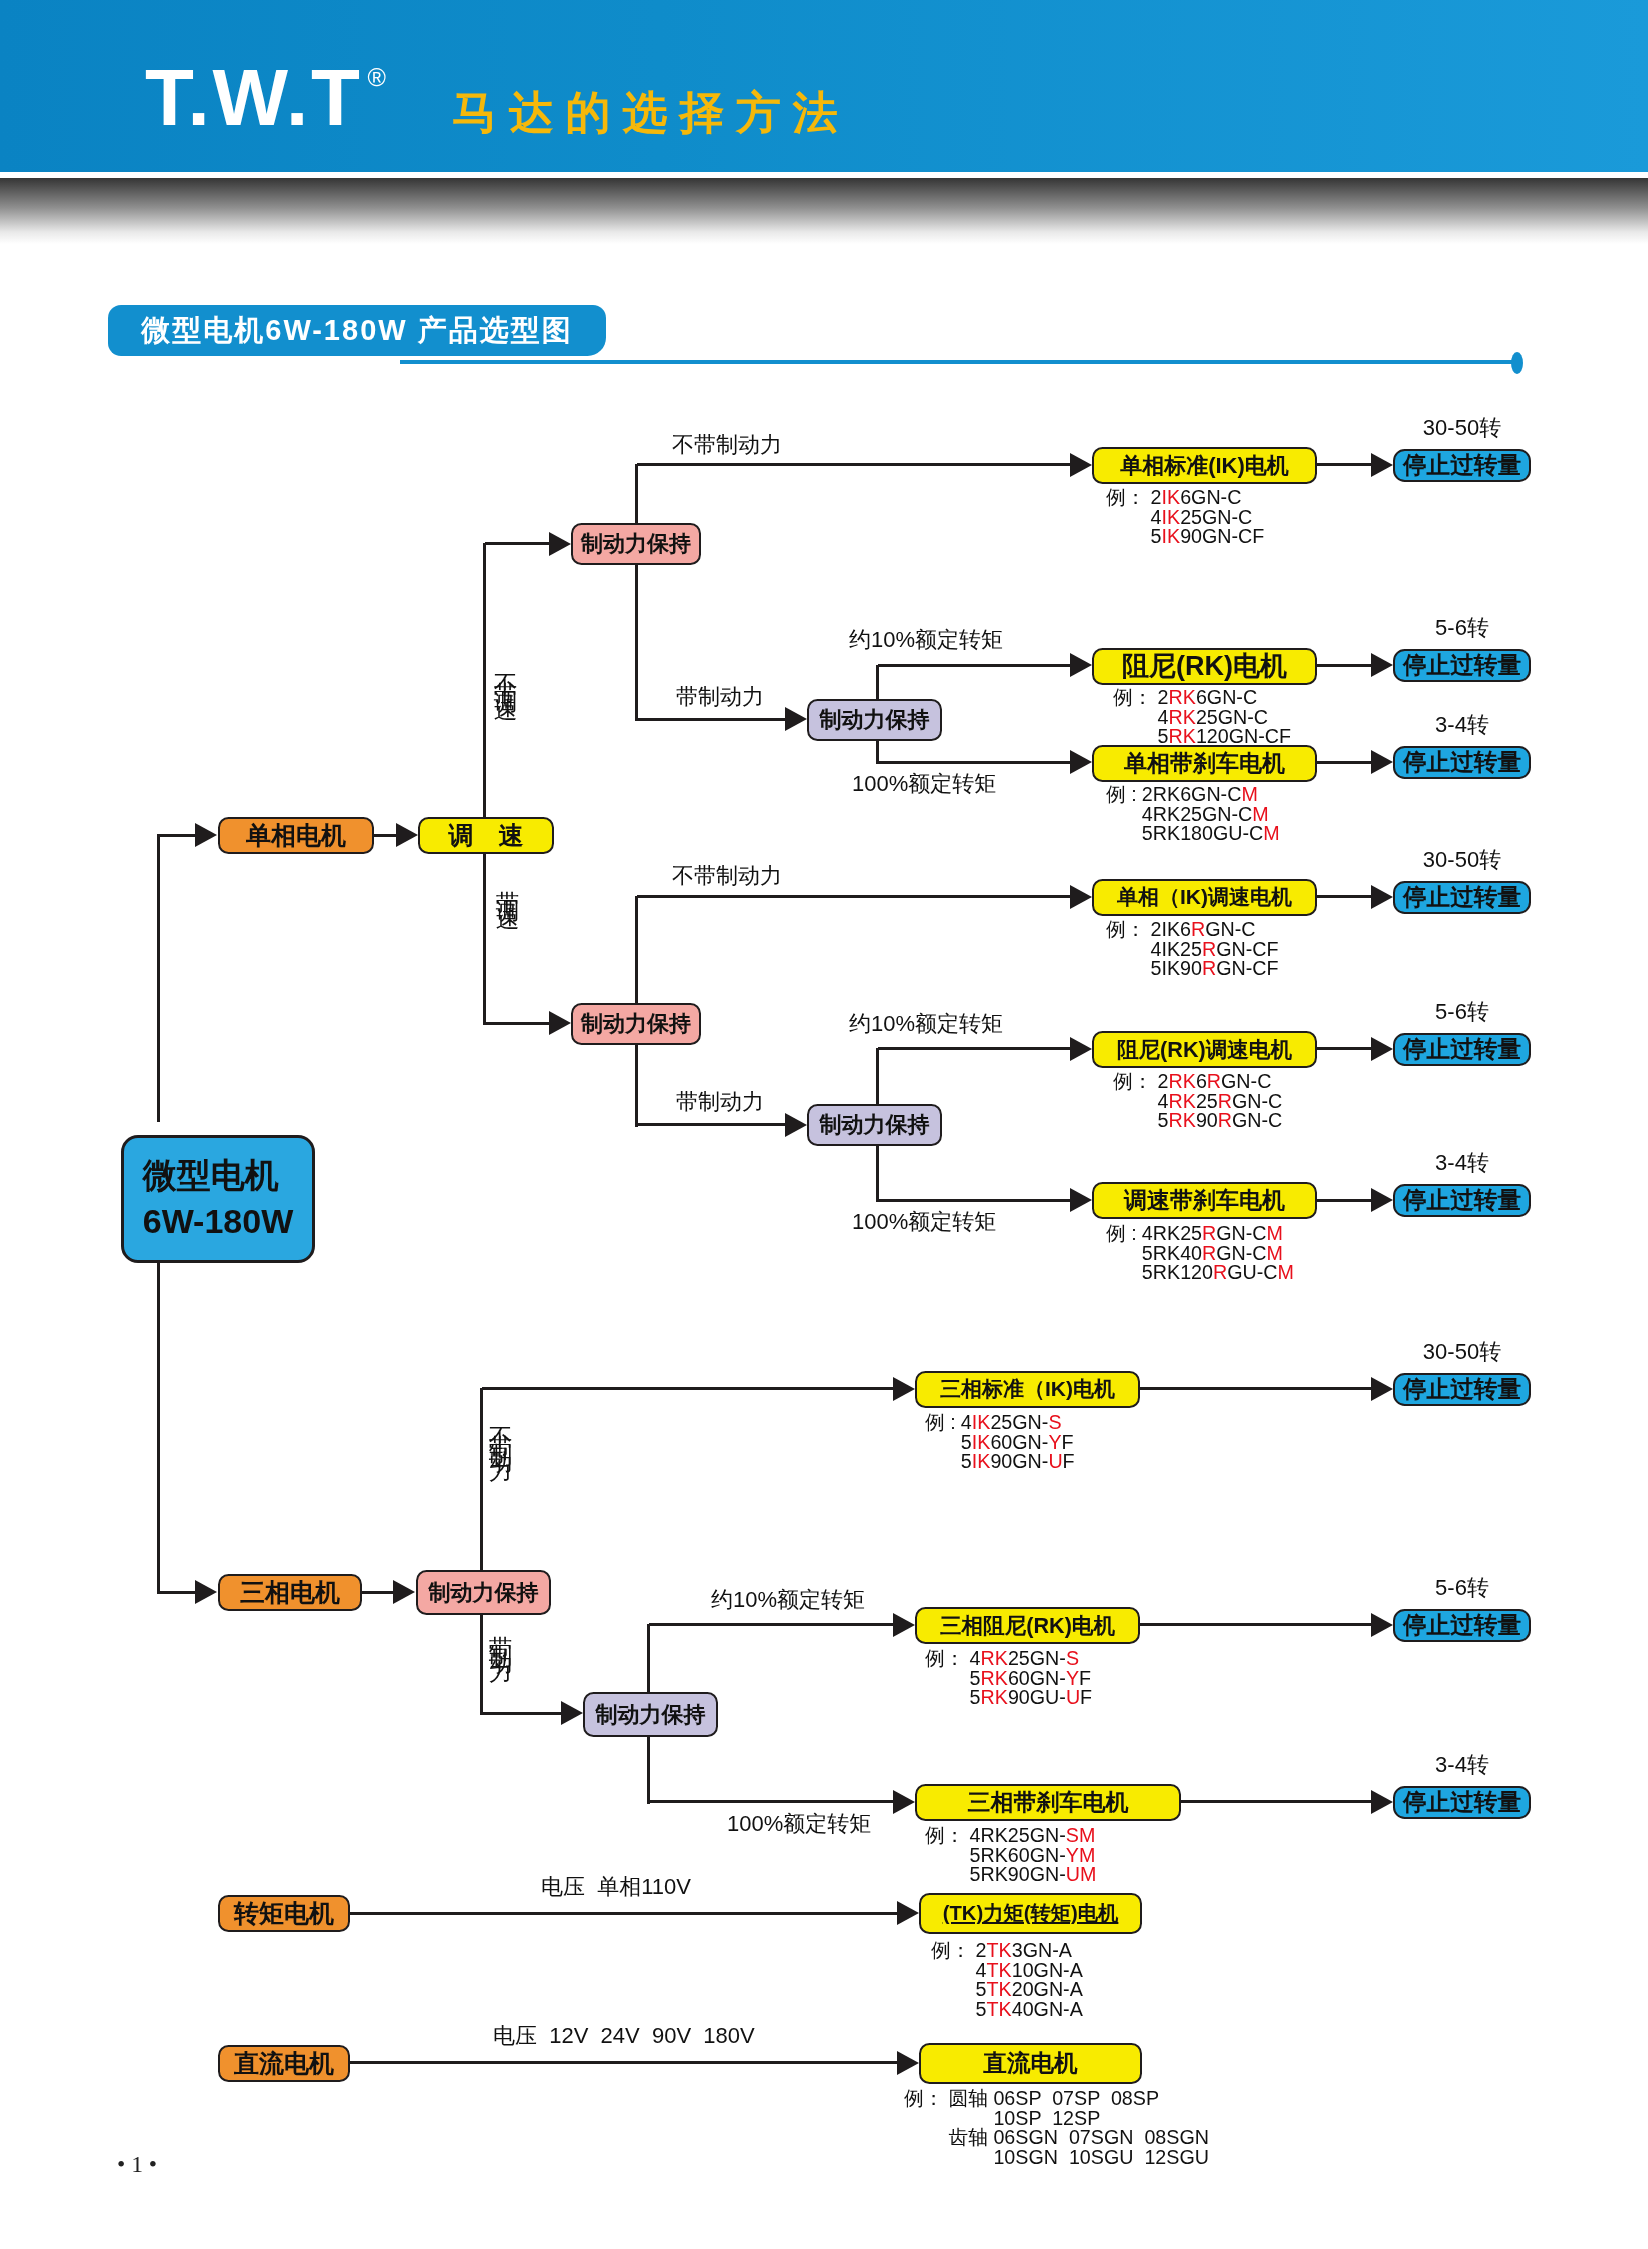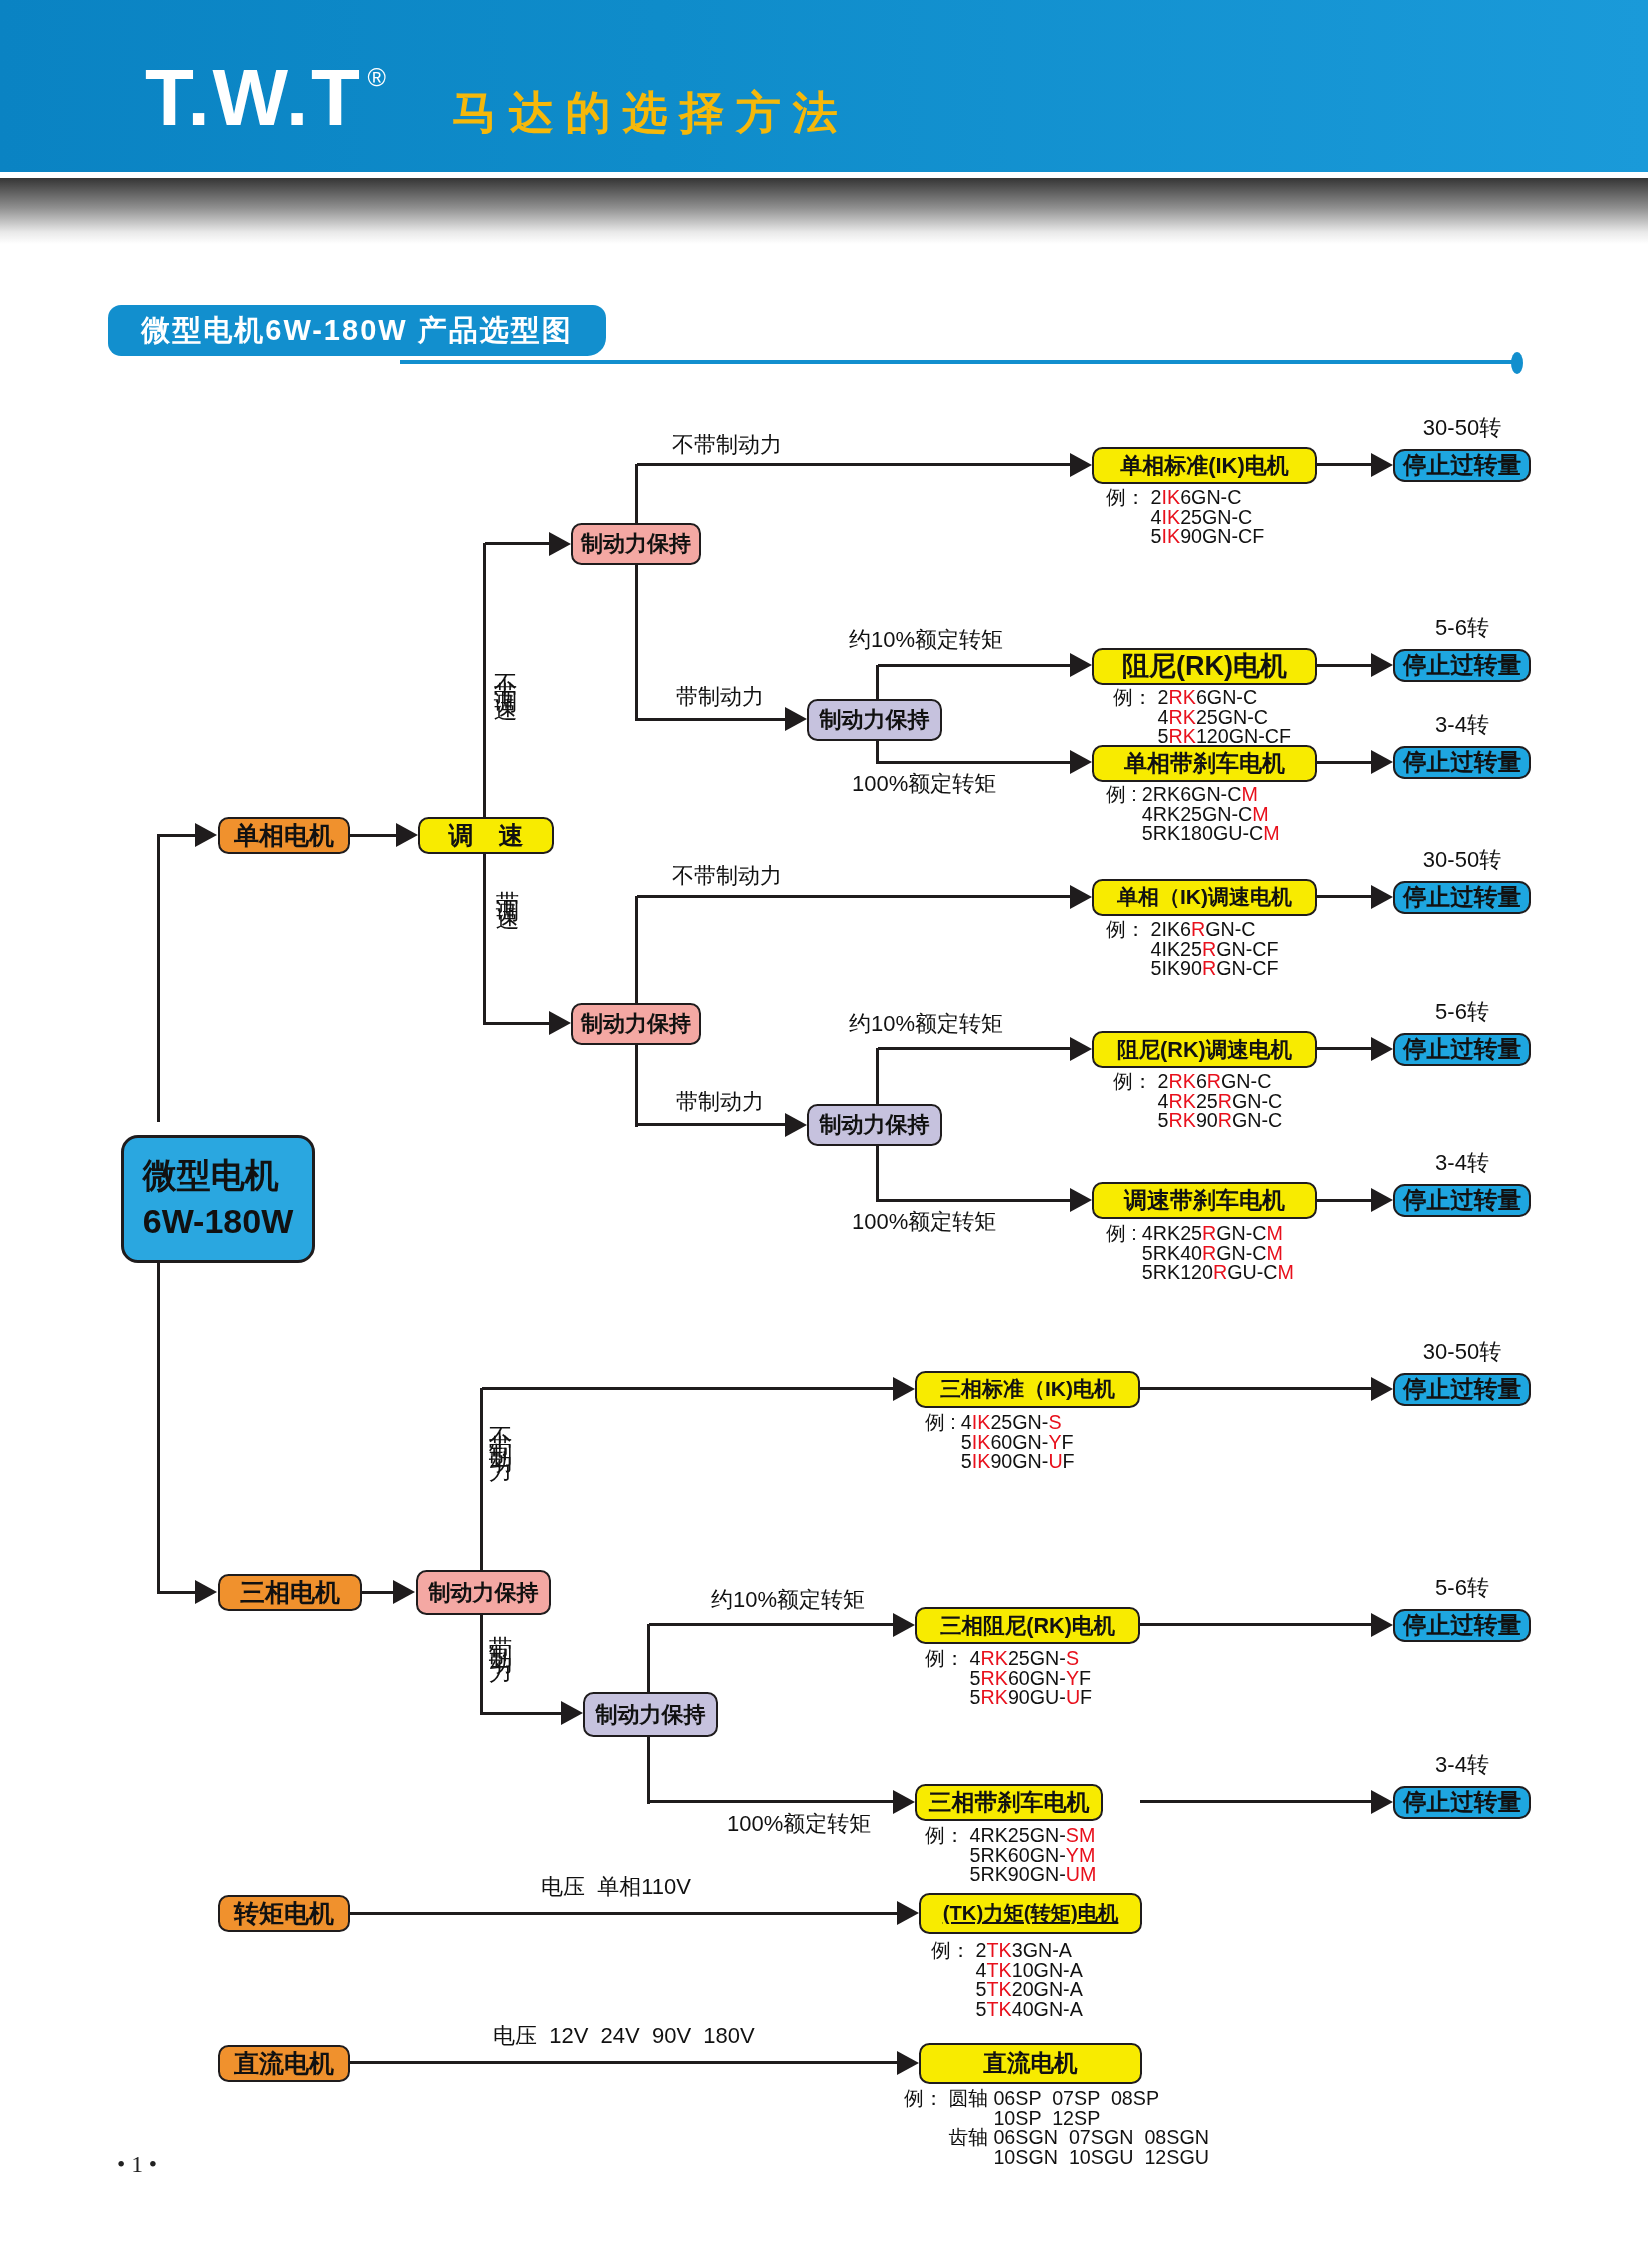--- a/index.html
+++ b/index.html
@@ -129,38 +129,38 @@
     <div class="arrow" style="left: 561px; top: 1701px;"></div>
     <div class="arrow" style="left: 893px; top: 1613px;"></div>
     <div class="arrow" style="left: 893px; top: 1790px;"></div>
     <div class="arrow" style="left: 1371px; top: 1377px;"></div>
     <div class="arrow" style="left: 1371px; top: 1613px;"></div>
     <div class="arrow" style="left: 1371px; top: 1790px;"></div>
     <div class="arrow" style="left: 897px; top: 1901px;"></div>
     <div class="arrow" style="left: 897px; top: 2051px;"></div>
     <div class="node blue" style="left: 121px; top: 1121px; width: 194px; height: 128px; font-size: 34px; margin-top: 14px;">微型电机
 6W-180W</div>
-    <div class="node orange" style="left: 218px; top: 817px; width: 132px; height: 37px; font-size: 25px;">单相电机</div>
+    <div class="node orange" style="left: 218px; top: 817px; width: 156px; height: 37px; font-size: 25px;">单相电机</div>
     <div class="node yellow" style="left: 418px; top: 817px; width: 136px; height: 37px; font-size: 25px;">调　速</div>
     <div class="node pink" style="left: 571px; top: 523px; width: 130px; height: 42px; font-size: 22px;">制动力保持</div>
     <div class="node purple" style="left: 807px; top: 699px; width: 135px; height: 42px; font-size: 22px;">制动力保持</div>
     <div class="node yellow" style="left: 1092px; top: 447px; width: 225px; height: 37px; font-size: 22px;">单相标准(IK)电机</div>
     <div class="node yellow" style="left: 1092px; top: 648px; width: 225px; height: 37px; font-size: 27px;">阻尼(RK)电机</div>
     <div class="node yellow" style="left: 1092px; top: 745px; width: 225px; height: 37px; font-size: 23px;">单相带刹车电机</div>
     <div class="node yellow" style="left: 1092px; top: 879px; width: 225px; height: 37px; font-size: 21px;">单相（IK)调速电机</div>
     <div class="node pink" style="left: 571px; top: 1003px; width: 130px; height: 42px; font-size: 22px;">制动力保持</div>
     <div class="node purple" style="left: 807px; top: 1104px; width: 135px; height: 42px; font-size: 22px;">制动力保持</div>
     <div class="node yellow" style="left: 1092px; top: 1031px; width: 225px; height: 37px; font-size: 21.6px;">阻尼(RK)调速电机</div>
     <div class="node yellow" style="left: 1092px; top: 1182px; width: 225px; height: 37px; font-size: 23px;">调速带刹车电机</div>
     <div class="node orange" style="left: 218px; top: 1574px; width: 144px; height: 37px; font-size: 25px;">三相电机</div>
     <div class="node pink" style="left: 416px; top: 1570px; width: 135px; height: 45px; font-size: 22px;">制动力保持</div>
     <div class="node purple" style="left: 583px; top: 1692px; width: 135px; height: 45px; font-size: 22px;">制动力保持</div>
     <div class="node yellow" style="left: 915px; top: 1371px; width: 225px; height: 37px; font-size: 21px;">三相标准（IK)电机</div>
     <div class="node yellow" style="left: 915px; top: 1607px; width: 225px; height: 37px; font-size: 21.6px;">三相阻尼(RK)电机</div>
-    <div class="node yellow" style="left: 915px; top: 1784px; width: 188px; height: 37px; font-size: 23px;">三相带刹车电机</div>
+    <div class="node yellow" style="left: 915px; top: 1784px; width: 266px; height: 37px; font-size: 23px;">三相带刹车电机</div>
     <div class="node orange" style="left: 218px; top: 1895px; width: 132px; height: 37px; font-size: 25px;">转矩电机</div>
     <div class="node yellow" style="left: 919px; top: 1893px; width: 223px; height: 41px; font-size: 20.3px; text-decoration: underline;">(TK)力矩(转矩)电机</div>
     <div class="node orange" style="left: 218px; top: 2045px; width: 132px; height: 37px; font-size: 25px;">直流电机</div>
     <div class="node yellow" style="left: 919px; top: 2043px; width: 223px; height: 41px; font-size: 23.6px;">直流电机</div>
     <div class="node stop" style="left: 1393px; top: 449px; width: 138px; height: 33px; font-size: 23.6px;">停止过转量</div>
     <div class="node stop" style="left: 1393px; top: 649px; width: 138px; height: 33px; font-size: 23.6px;">停止过转量</div>
     <div class="node stop" style="left: 1393px; top: 746px; width: 138px; height: 33px; font-size: 23.6px;">停止过转量</div>
     <div class="node stop" style="left: 1393px; top: 881px; width: 138px; height: 33px; font-size: 23.6px;">停止过转量</div>
     <div class="node stop" style="left: 1393px; top: 1033px; width: 138px; height: 33px; font-size: 23.6px;">停止过转量</div>
     <div class="node stop" style="left: 1393px; top: 1184px; width: 138px; height: 33px; font-size: 23.6px;">停止过转量</div>

